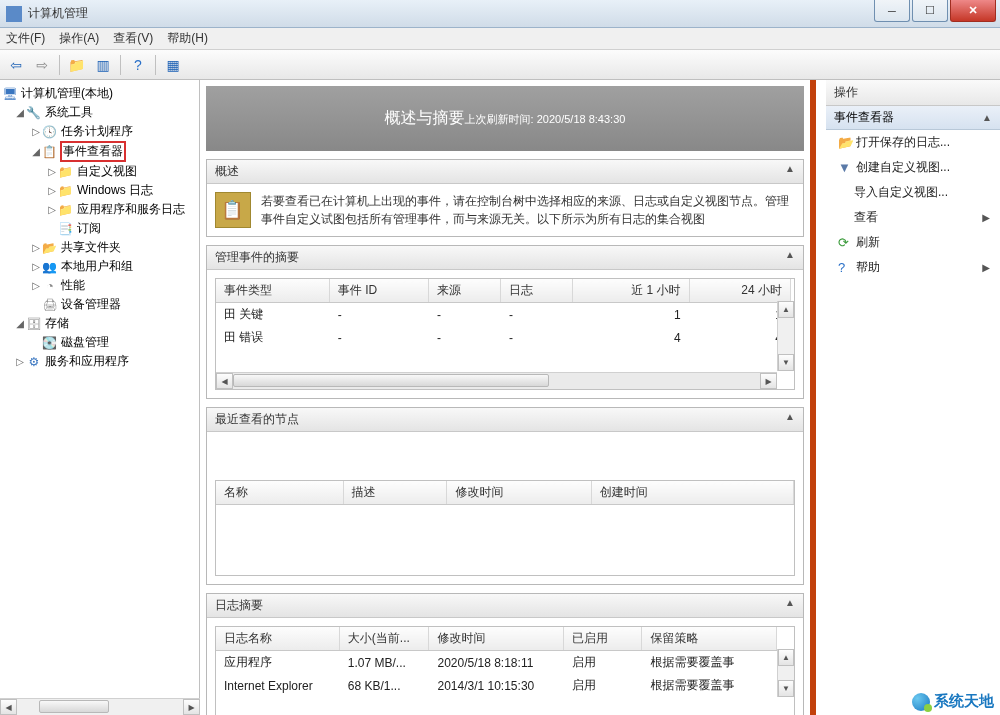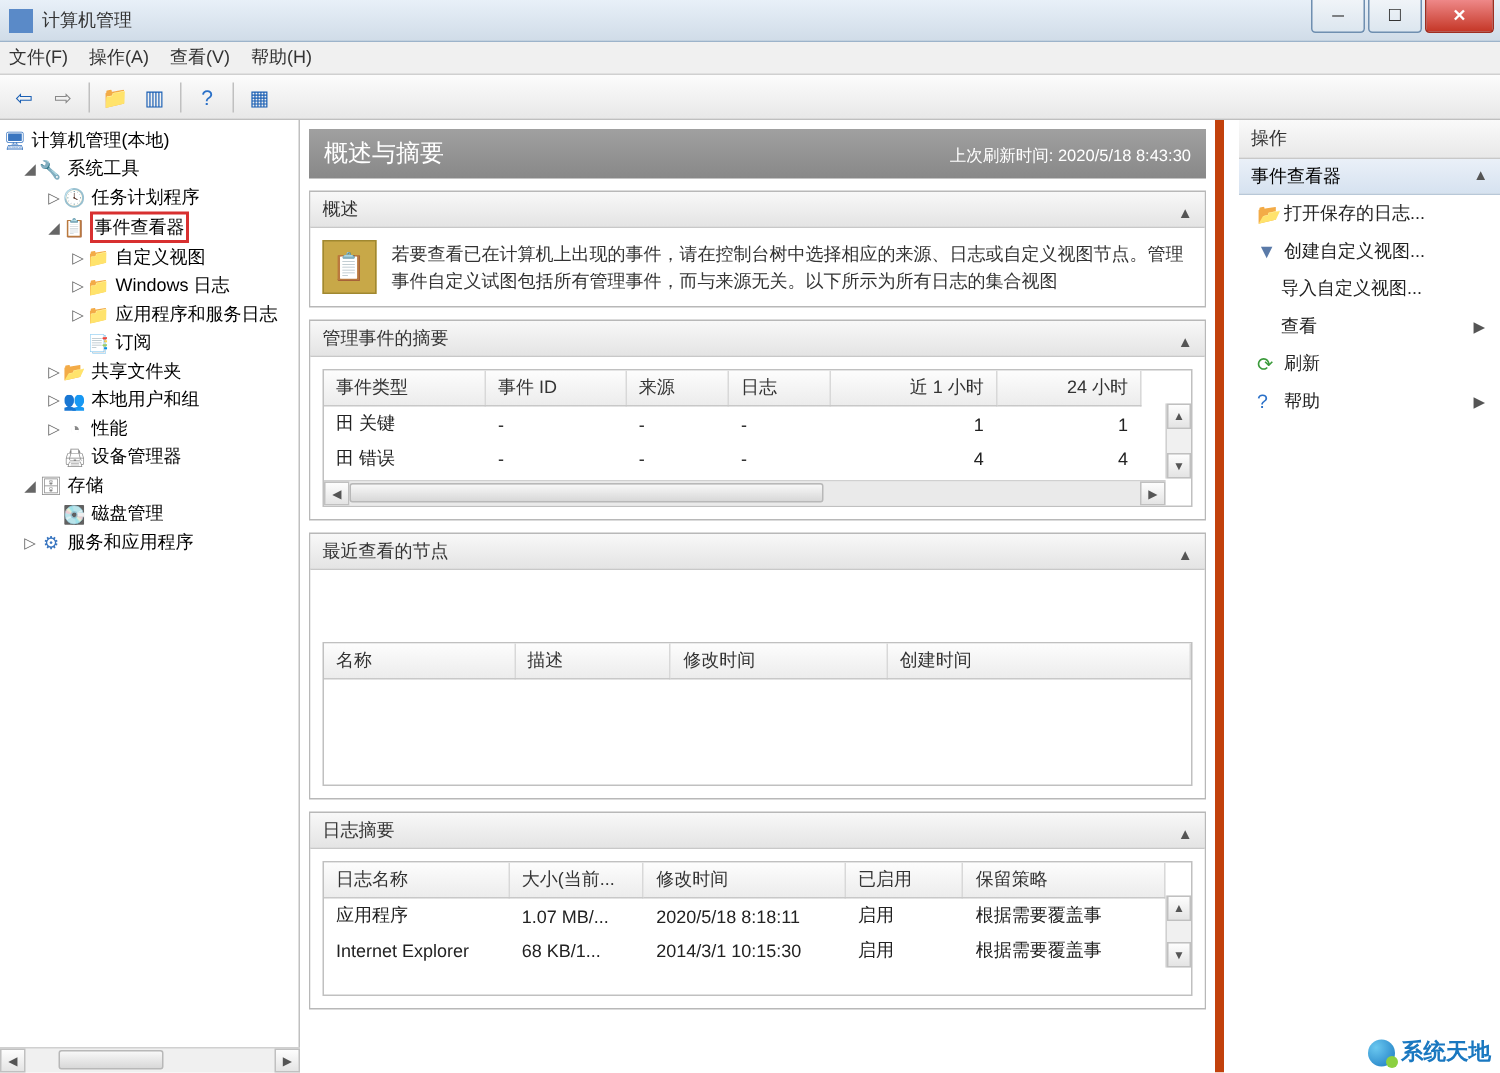--- a/index.html
+++ b/index.html
@@ -39,27 +39,27 @@
 .ticon.green { color: #4a9a4a; }
 .ticon.gray { color: #888; }
 .ticon.orange { color: #d88a3a; }
 .tlabel { cursor: default; }
 .indent-1 { padding-left: 12px; }
 .indent-2 { padding-left: 28px; }
 .indent-3 { padding-left: 44px; }
 .highlighted { outline: 2px solid #d83030; outline-offset: -1px; padding: 1px 2px; }
 
 
-.center-header { background: linear-gradient(#a0a0a0, #888888); color: #fff; padding: 6px 10px; display: flex; justify-content: space-between; align-items: baseline; }
+.center-header { background: linear-gradient(#a0a0a0, #888888); color: #fff; padding: 22px 10px; display: flex; justify-content: center; align-items: baseline; }
 .center-header .ttl { font-size: 16px; }
 .center-header .refresh { font-size: 11px; }
 
 
 .section { margin-top: 8px; border: 1px solid #b8b8b8; }
-.sec-head { background: linear-gradient(#f8f8f8, #e4e4e4); border-bottom: 1px solid #c8c8c8; padding: 3px 8px; display: flex; justify-content: space-between; align-items: flex-end; font-size: 12px; color: #333; }
+.sec-head { background: linear-gradient(#f8f8f8, #e4e4e4); border-bottom: 1px solid #c8c8c8; padding: 3px 8px; display: flex; justify-content: space-between; align-items: flex-start; font-size: 12px; color: #333; }
 .sec-chevron { font-size: 10px; color: #555; }
 .sec-body { padding: 8px; background: #fff; }
 
 .overview-row { display: flex; align-items: flex-start; gap: 10px; }
 .ov-icon { width: 36px; height: 36px; flex-shrink: 0; background: #c8a848; border: 1px solid #a08830; display: flex; align-items: center; justify-content: center; font-size: 18px; color: #fff; }
 .ov-text { font-size: 12px; color: #333; line-height: 1.5; }
 
 
 .tbl-wrap { border: 1px solid #c0c0c0; position: relative; }
 .tbl { width: 100%; border-collapse: collapse; font-size: 12px; }
@@ -232,21 +232,21 @@
         </div>
       </div>
     </div>
 
     <div class="section">
       <div class="sec-head">
         <span>管理事件的摘要</span>
         <span class="sec-chevron">▲</span>
       </div>
       <div class="sec-body">
-        <div class="tbl-wrap" style="height:92px; overflow:hidden; padding-right:33px;">
+        <div class="tbl-wrap" style="height:112px; overflow:hidden; padding-right:3px;">
           <table class="tbl">
             <thead>
                 <tr>
               <th>事件类型</th>
               <th>事件 ID</th>
               <th>来源</th>
               <th>日志</th>
               <th style="text-align:right">近 1 小时</th>
               <th style="text-align:right">24 小时</th>
             </tr>

